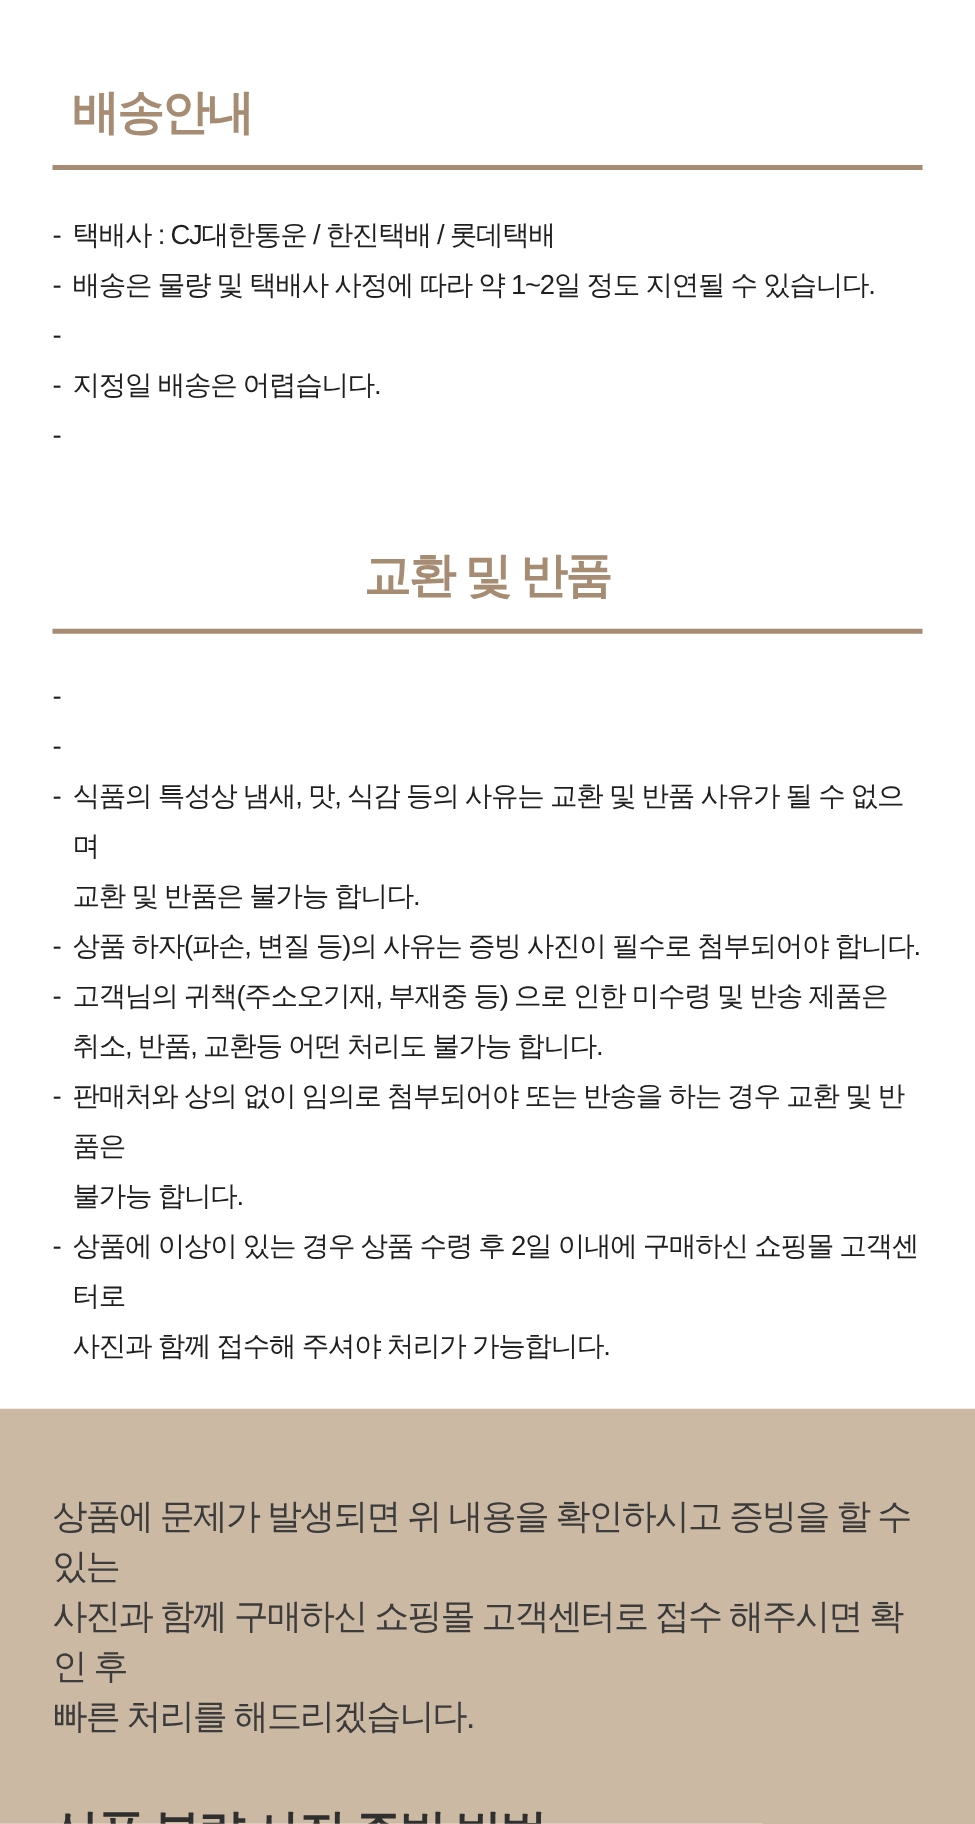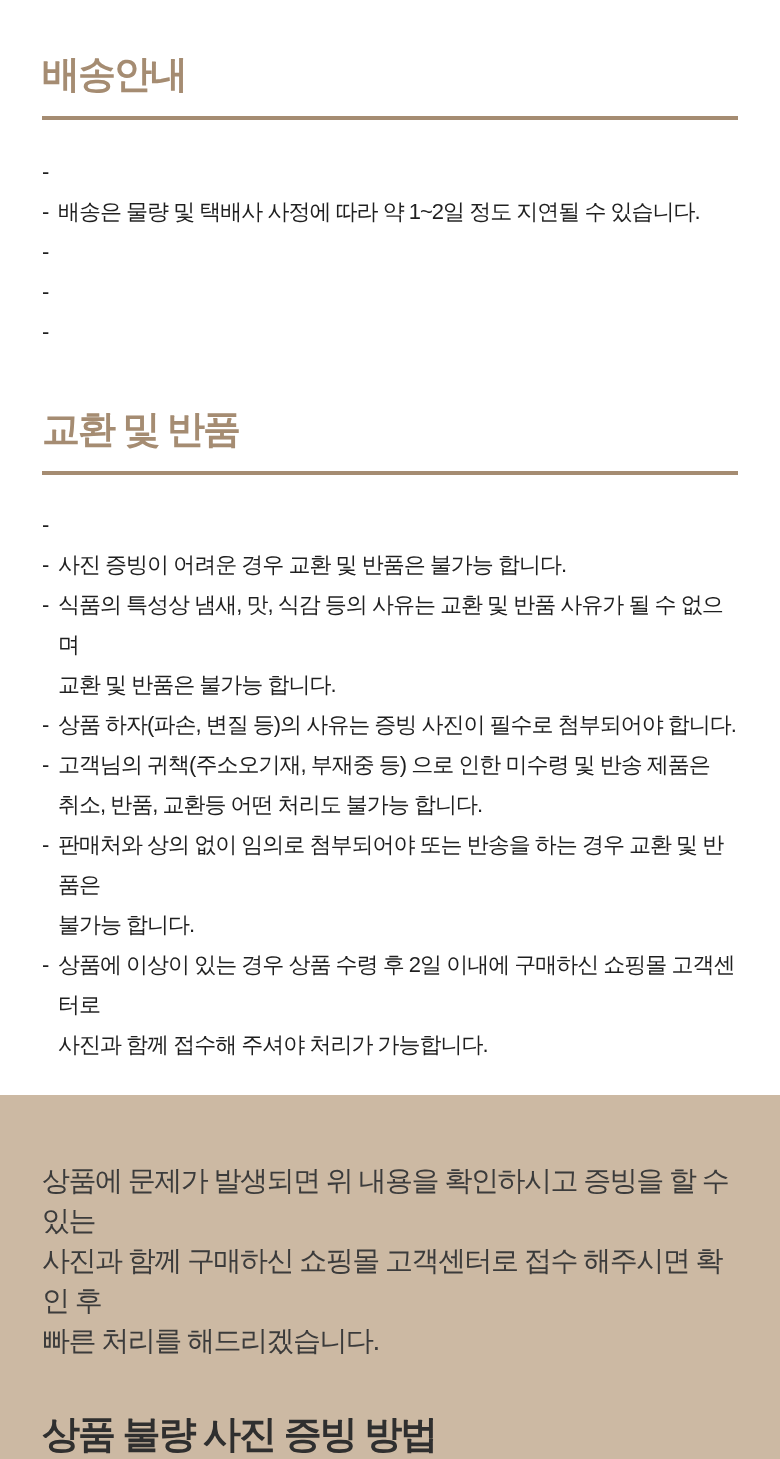--- a/index.html
+++ b/index.html
@@ -11,32 +11,33 @@
     height: 1459px;
     background: #ffffff;
     font-family: "Liberation Sans", "DejaVu Sans", sans-serif;
     color: #1f1f1f;
     overflow: hidden;
   }
   .content {
     padding: 0 42px;
   }
   .section-title {
-    margin: 0;
+    margin: 16px;
     font-size: 38px;
     line-height: 42px;
     font-weight: 800;
     letter-spacing: -2px;
     color: #a58c72;
   }
   .section-title.first {
     padding-top: 53px;
   }
   .section-title.second {
     padding-top: 56px;
+    text-align: center;
   }
   .rule {
     height: 4px;
     background: #a58c72;
     margin-top: 21px;
     border: none;
   }
   .item-list {
     margin: 0;
     padding: 0;
@@ -88,45 +89,46 @@
 </style>
 </head>
 <body>
 
 <div class="content">
   <h1 class="section-title first">배송안내</h1>
   <div class="rule"></div>
   <ul class="item-list delivery">
     <li class="item">
       <span class="dash">-</span>
+      <span class="txt">택배사 : CJ대한통운 / 한진택배 / 롯데택배</span>
     </li>
     <li class="item">
       <span class="dash">-</span>
       <span class="txt">배송은 물량 및 택배사 사정에 따라 약 1~2일 정도 지연될 수 있습니다.</span>
     </li>
     <li class="item">
       <span class="dash">-</span>
     </li>
     <li class="item">
       <span class="dash">-</span>
+      <span class="txt">지정일 배송은 어렵습니다.</span>
     </li>
     <li class="item">
       <span class="dash">-</span>
     </li>
   </ul>
 
   <h1 class="section-title second">교환 및 반품</h1>
   <div class="rule"></div>
   <ul class="item-list exchange">
     <li class="item">
       <span class="dash">-</span>
     </li>
     <li class="item">
       <span class="dash">-</span>
-      <span class="txt">사진 증빙이 어려운 경우 교환 및 반품은 불가능 합니다.</span>
     </li>
     <li class="item">
       <span class="dash">-</span>
       <span class="txt">식품의 특성상 냄새, 맛, 식감 등의 사유는 교환 및 반품 사유가 될 수 없으며
 교환 및 반품은 불가능 합니다.</span>
     </li>
     <li class="item">
       <span class="dash">-</span>
       <span class="txt">상품 하자(파손, 변질 등)의 사유는 증빙 사진이 필수로 첨부되어야 합니다.</span>
     </li>

